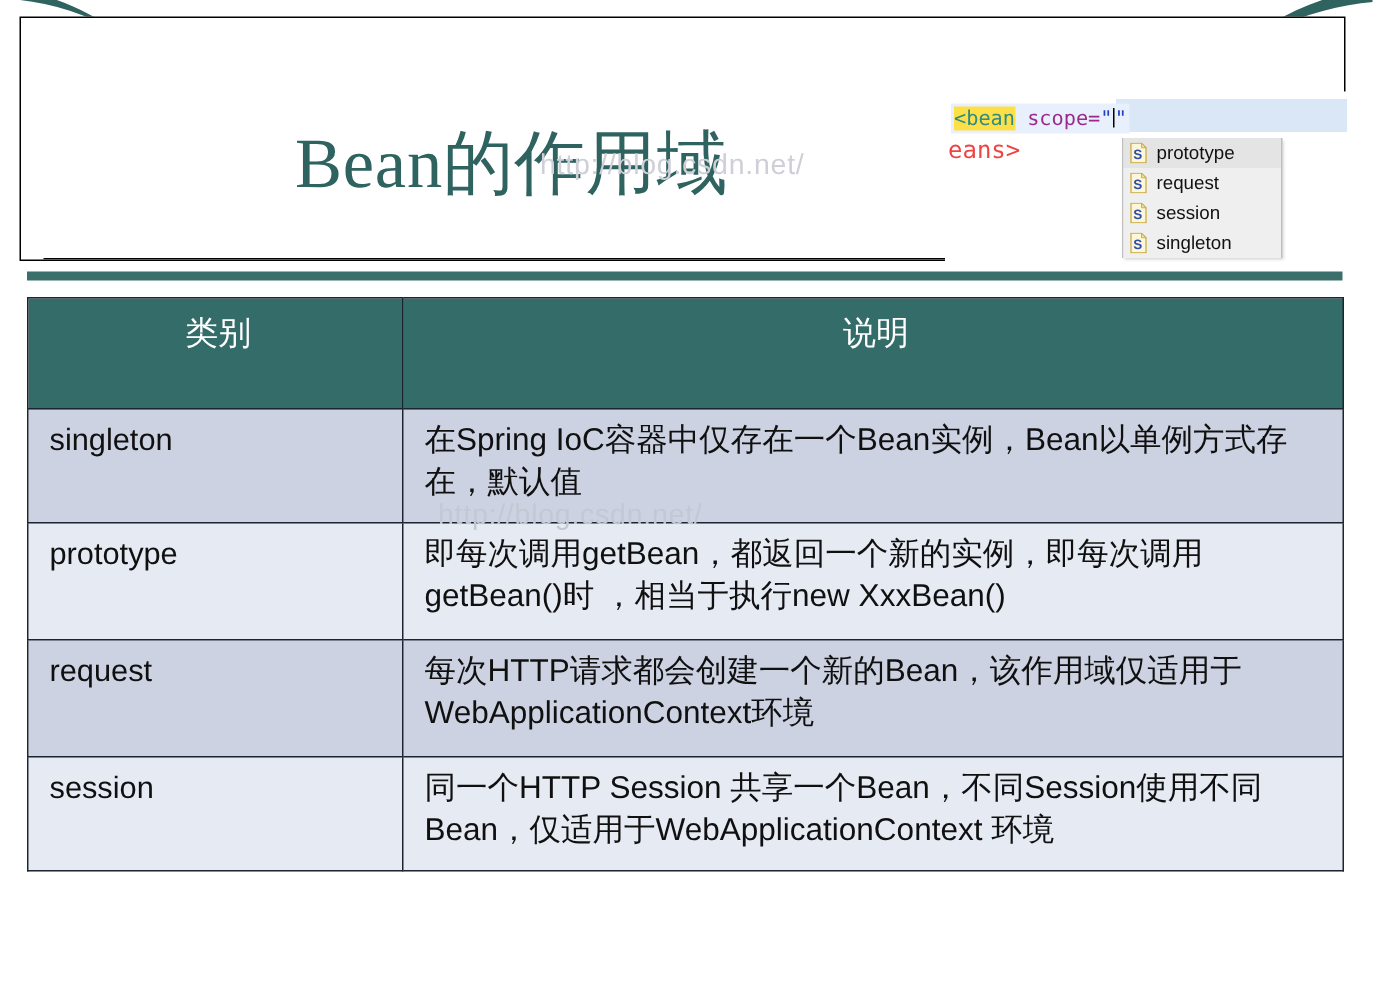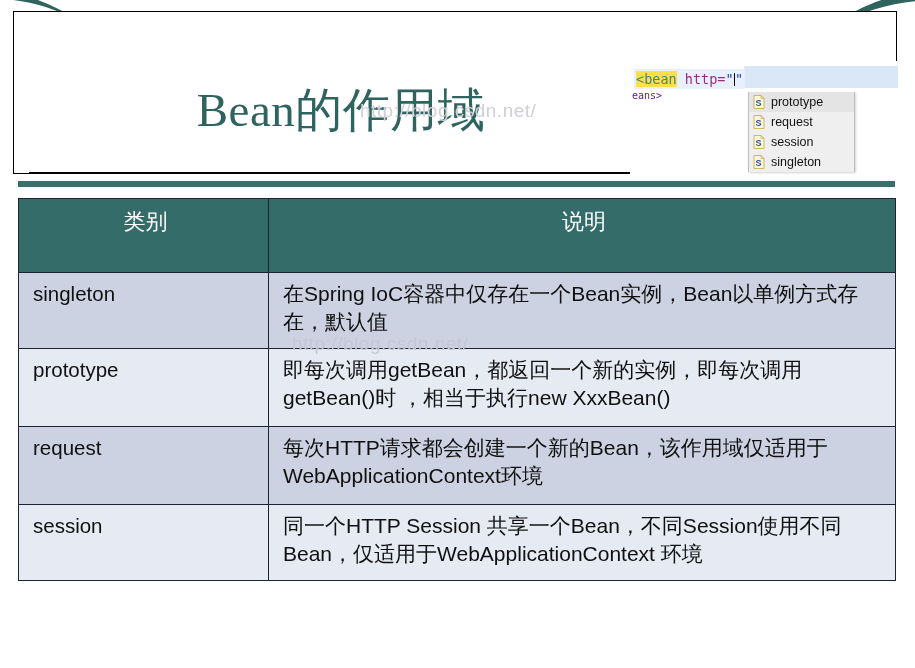--- a/index.html
+++ b/index.html
@@ -116,22 +116,22 @@
     width: 1.5px;
     height: 13px;
     background: #000;
     vertical-align: -2px;
     margin: 0 0px;
   }
   #code-line2 {
     position: absolute;
     left: 2px;
     top: 29px;
-    font-size: 10px;
-    color: #4c1d95;
+    font-size: 16px;
+    color: #ef4444;
     white-space: nowrap;
   }
   #code-blue-strip {
     position: absolute;
     left: 114px;
     top: 5px;
     width: 154px;
     height: 22px;
     background: #D9E7F7;
   }
@@ -243,21 +243,21 @@
 
   <div id="title-box">
     <div id="title-text">Bean的作用域</div>
     <div id="title-rule"></div>
   </div>
 
   <div class="watermark" id="wm-1">http://blog.csdn.net/</div>
 
   <div id="code-shot">
     <div id="code-blue-strip"></div>
-    <div id="code-line1"><span class="kw-bean">&lt;bean</span><span class="attr"> http=</span><span class="qt">"</span><span id="code-caret"></span><span class="qt">"</span></div>
+    <div id="code-line1"><span class="kw-bean">&lt;bean</span><span class="attr"> scope=</span><span class="qt">"</span><span id="code-caret"></span><span class="qt">"</span></div>
     <div id="code-line2">eans&gt;</div>
 
     <div id="autocomplete">
       <div class="ac-row sel">
         <span class="ac-icon">
           <svg viewBox="0 0 12 14" width="12" height="14">
             <path d="M1 0.5 h7 l3 3 v10 h-10 z" fill="#FDF6D8" stroke="#C8A83C" stroke-width="0.8"></path>
             <path d="M8 0.5 v3 h3 z" fill="#EFE3A8" stroke="#C8A83C" stroke-width="0.6"></path>
             <text x="5.6" y="11" font-size="9" font-family="Liberation Sans, sans-serif" font-weight="bold" fill="#2B4FB0" text-anchor="middle">S</text>
           </svg>

